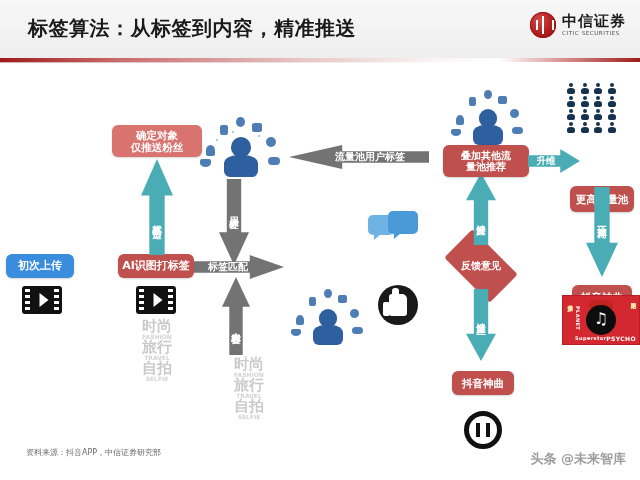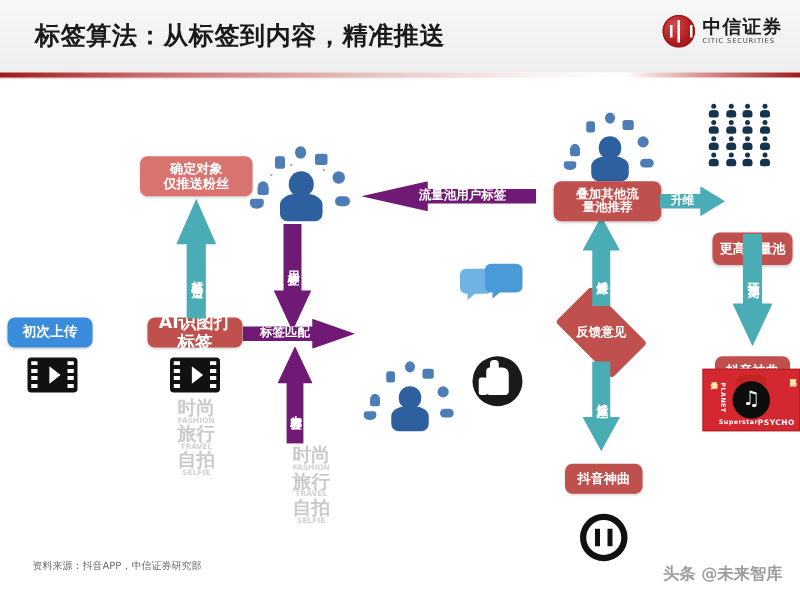--- a/index.html
+++ b/index.html
@@ -57,21 +57,21 @@
   .diamond .dlabel{position:relative;color:#fff;font-weight:bold;white-space:nowrap;}
 
   
   .arrow{position:absolute;display:flex;align-items:center;justify-content:center;
     color:#fff;font-weight:bold;text-align:center;line-height:1.05;}
   .ar-right{clip-path:polygon(0% 26%,62% 26%,62% 0%,100% 50%,62% 100%,62% 74%,0% 74%);}
   .ar-left{clip-path:polygon(100% 26%,38% 26%,38% 0%,0% 50%,38% 100%,38% 74%,100% 74%);}
   .ar-up{clip-path:polygon(26% 100%,26% 38%,0% 38%,50% 0%,100% 38%,74% 38%,74% 100%);}
   .ar-down{clip-path:polygon(26% 0%,26% 62%,0% 62%,50% 100%,100% 62%,74% 62%,74% 0%);}
   .teal{background:#4aadb5;}
-  .pink{background:#701a75;}
+  .pink{background:#737373;}
   .blue{background:#3a8ddd;}
   .vtext{writing-mode:vertical-rl;text-orientation:upright;letter-spacing:1px;}
 
   
   .film{position:absolute;background:#111;border-radius:3px;}
   .film:before,.film:after{content:"";position:absolute;top:3px;bottom:3px;width:5px;
     background:repeating-linear-gradient(180deg,#fff 0 3px,#111 3px 6px);}
   .film:before{left:3px;} .film:after{right:3px;}
   .film .play{position:absolute;left:50%;top:50%;transform:translate(-50%,-50%);
     width:0;height:0;border-left:9px solid #fff;border-top:7px solid transparent;
@@ -158,21 +158,21 @@
 
 <div id="canvas">
 
   <div class="node blue-box" style="left:6px;top:191px;width:68px;height:24px;font-size:11px;">初次上传</div>
   <div class="film" style="left:22px;top:223px;width:40px;height:28px;">
       <span class="play"></span>
     </div>
 
   <div class="arrow ar-right" style="left:76px;top:190px;width:58px;height:26px;font-size:9.5px;">机器检测</div>
 
-  <div class="node red-box" style="left:118px;top:191px;width:76px;height:24px;font-size:14px;">AI识图打标签</div>
+  <div class="node red-box" style="left:118px;top:191px;width:76px;height:24px;font-size:11px;">AI识图打标签</div>
   <div class="film" style="left:136px;top:223px;width:40px;height:28px;">
       <span class="play"></span>
     </div>
   <div class="tagwm" style="left:131px;top:256px;width:52px;text-align:center;">
     <span class="big">时尚</span>
     <span class="sm">FASHION</span>
     <span class="big">旅行</span>
     <span class="sm">TRAVEL</span>
     <span class="big">自拍</span>
     <span class="sm">SELFIE</span>

